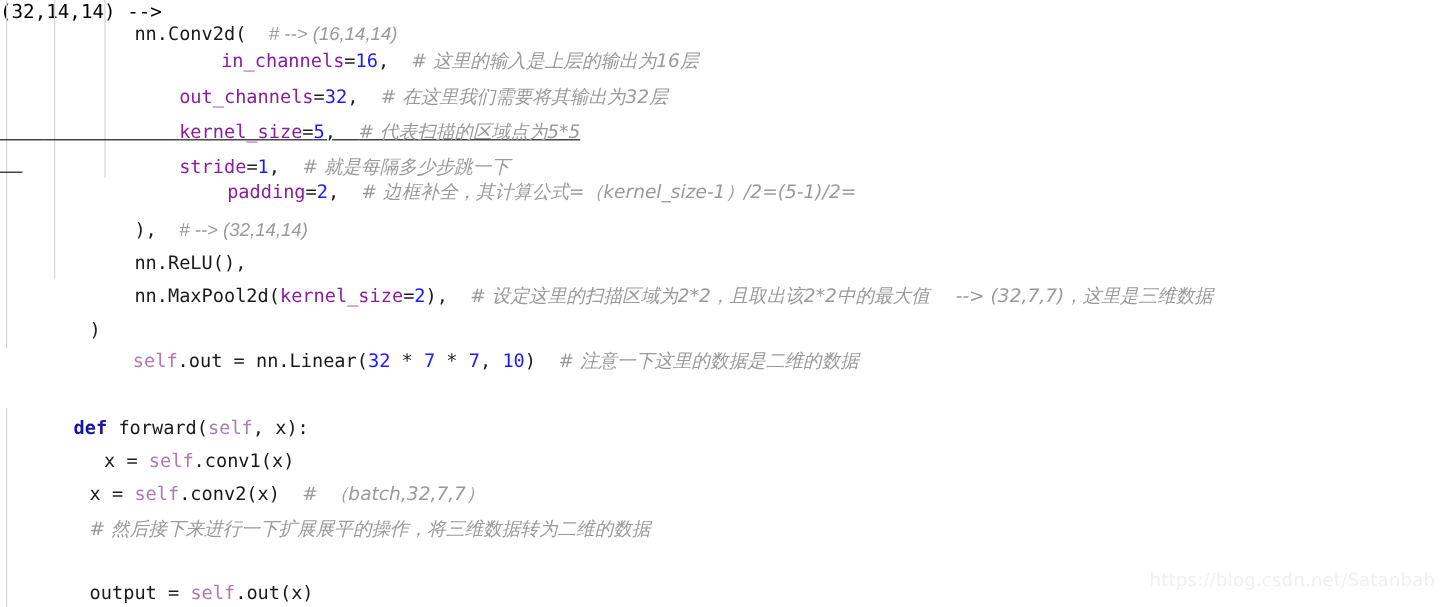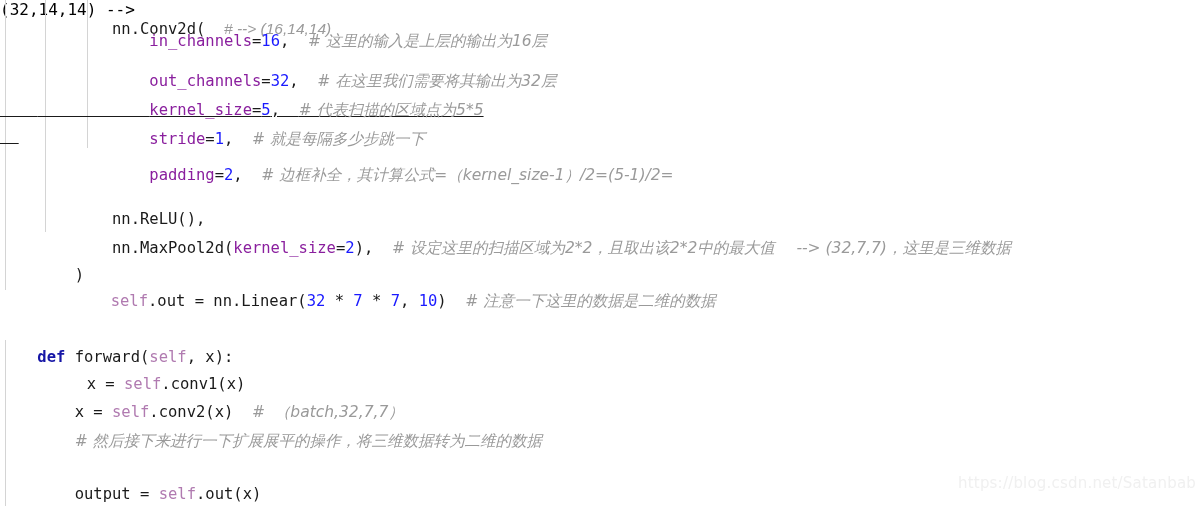--- a/index.html
+++ b/index.html
@@ -81,45 +81,48 @@
   <div class="guide g1" style="top:0px; height:232px;"></div>
   <div class="guide g2" style="top:0px; height:148px;"></div>
   <div class="guide g0" style="top:340px; height:166px;"></div>
 
   
   <div class="code-line" style="top:-12px;">
     <span class="t-plain">        nn.Conv2d(  </span><span class="t-comment-mono"># --&gt; (16,14,14)</span>
   </div>
 
   
-  <div class="code-line" style="top:1px;">
+  <div class="code-line" style="top:11px;margin-left:35px;">
     <span class="t-plain">            </span><span class="t-param">in_channels</span><span class="t-plain">=</span><span class="t-num">16</span><span class="t-plain">,  </span><span class="t-comment"># 这里的输入是上层的输出为16层</span>
   </div>
 
   
   <div class="code-line" style="top:41px;">
     <span class="t-plain">            </span><span class="t-param">out_channels</span><span class="t-plain">=</span><span class="t-num">32</span><span class="t-plain">,  </span><span class="t-comment"># 在这里我们需要将其输出为32层</span>
   </div>
 
   
   <div class="code-line" style="top:70px;text-decoration:underline;">
     <span class="t-plain">            </span><span class="t-param">kernel_size</span><span class="t-plain">=</span><span class="t-num">5</span><span class="t-plain">,  </span><span class="t-comment"># 代表扫描的区域点为5*5</span>
   </div>
 
   
   <div class="code-line" style="top:99px;">
     <span class="t-plain">            </span><span class="t-param">stride</span><span class="t-plain">=</span><span class="t-num">1</span><span class="t-plain">,  </span><span class="t-comment"># 就是每隔多少步跳一下</span>
   </div>
 
   
-  <div class="code-line" style="top:135px;">
+  <div class="code-line" style="top:120px;padding-left:40px;">
     <span class="t-plain">            </span><span class="t-param">padding</span><span class="t-plain">=</span><span class="t-num">2</span><span class="t-plain">,  </span><span class="t-comment"># 边框补全，其计算公式=（kernel_size-1）/2=(5-1)/2=</span>
   </div>
 
    (32,14,14) --&gt;
+  <div class="code-line" style="top:152px;">
+    <span class="t-plain">        ),  </span><span class="t-comment-mono"># --&gt; (32,14,14)</span>
+  </div>
 
   
   <div class="code-line" style="top:179px;text-align:center;">
     <span class="t-plain">        nn.ReLU(),</span>
   </div>
 
   
   <div class="code-line" style="top:207px;">
     <span class="t-plain">        nn.MaxPool2d(</span><span class="t-param">kernel_size</span><span class="t-plain">=</span><span class="t-num">2</span><span class="t-plain">),  </span><span class="t-comment"># 设定这里的扫描区域为2*2，且取出该2*2中的最大值</span><span class="t-comment-mono">     </span><span class="t-comment">--&gt; (32,7,7)，这里是三维数据</span>
   </div>
@@ -128,21 +131,21 @@
   <div class="code-line" style="top:235px;">
     <span class="t-plain">    )</span>
   </div>
 
   
   <div class="code-line" style="top:261px;padding-left:36px;">
     <span class="t-plain">    </span><span class="t-self">self</span><span class="t-plain">.out = nn.Linear(</span><span class="t-num">32</span><span class="t-plain"> * </span><span class="t-num">7</span><span class="t-plain"> * </span><span class="t-num">7</span><span class="t-plain">, </span><span class="t-num">10</span><span class="t-plain">)  </span><span class="t-comment"># 注意一下这里的数据是二维的数据</span>
   </div>
 
   
-  <div class="code-line" style="top:317px;">
+  <div class="code-line" style="top:317px;margin-left:24px;">
     <span class="t-kw">def</span><span class="t-plain"> forward(</span><span class="t-self">self</span><span class="t-plain">, x):</span>
   </div>
 
   
   <div class="code-line" style="top:344px;padding-left:12px;">
     <span class="t-plain">    x = </span><span class="t-self">self</span><span class="t-plain">.conv1(x)</span>
   </div>
 
   
   <div class="code-line" style="top:372px;">

